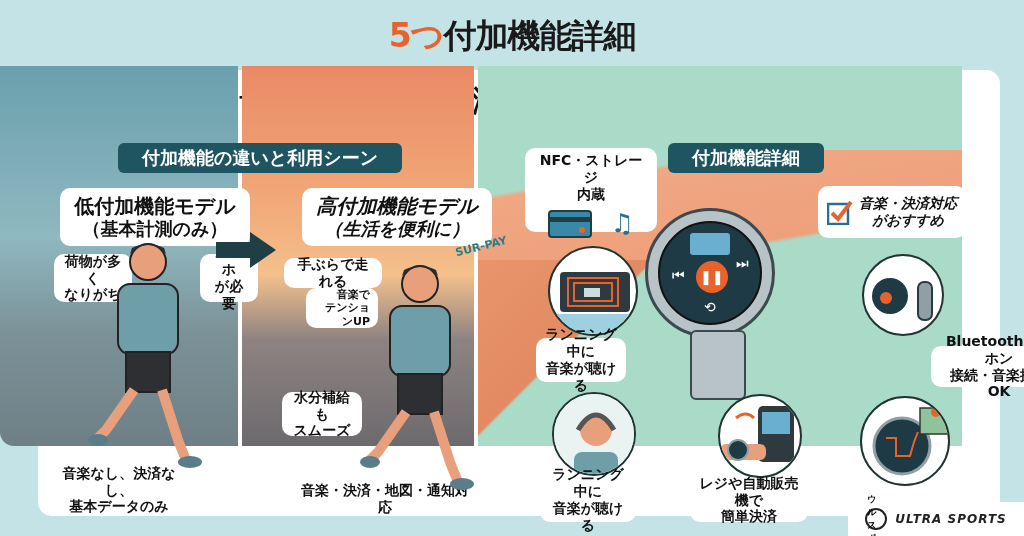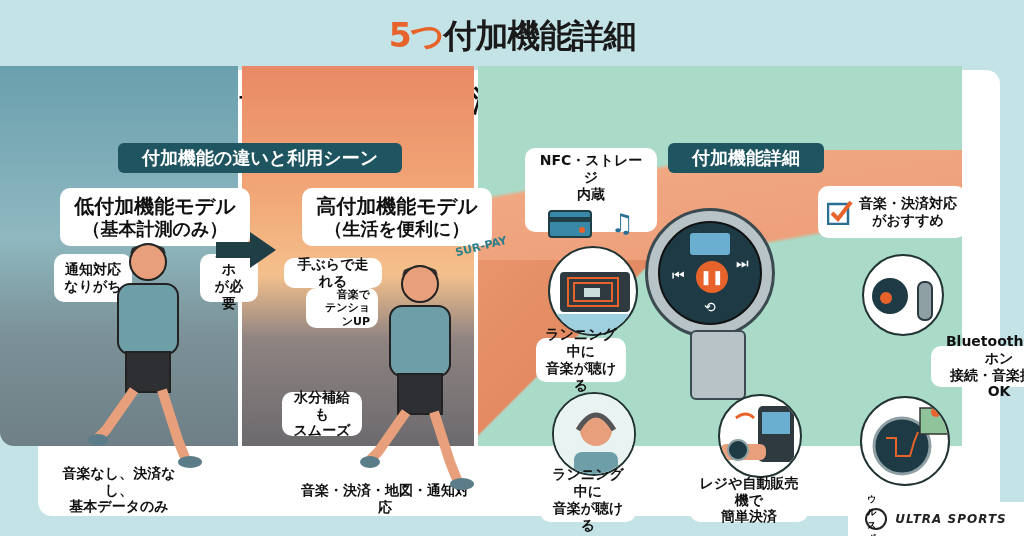--- a/index.html
+++ b/index.html
@@ -121,26 +121,26 @@
 <div class="arm"></div>
 <div class="sash"></div>
 
 <div class="section-tag" style="left:118px; top:143px;">付加機能の違いと利用シーン</div>
 
 <div class="bubble title-box" style="left:60px; top:188px; width:190px; height:58px;">
   <span>低付加機能モデル</span>
   <span class="sub">（基本計測のみ）</span>
 </div>
 
-<div class="bubble title-box" style="left:302px; top:188px; width:190px; height:58px;">
+<div class="bubble title-box" style="left:302px; top:188px; width:190px; height:58px;font-style:italic;">
   <span>高付加機能モデル</span>
   <span class="sub">（生活を便利に）</span>
 </div>
 
-<div class="bubble small" style="left:54px; top:254px; width:78px; height:48px; white-space:pre-line;">通知対応
+<div class="bubble small" style="left:54px; top:254px; width:78px; height:48px; white-space:pre-line;">荷物が多く
 なりがち</div>
 <div class="bubble small" style="left:200px; top:254px; width:58px; height:48px; white-space:pre-line;">スマホ
 が必要</div>
 
 <div class="bubble small" style="left:284px; top:258px; width:98px; height:30px;">手ぶらで走れる</div>
 <div class="bubble xsmall" style="left:306px; top:288px; width:72px; height:40px; white-space:pre-line;">音楽で
 テンションUP</div>
 <div class="bubble small" style="left:282px; top:392px; width:80px; height:44px; white-space:pre-line;">水分補給も
 スムーズ</div>
 
@@ -184,21 +184,21 @@
     <svg width="44" height="28" viewBox="0 0 44 28">
       <rect x="1" y="1" width="42" height="26" rx="3" fill="#3a88a8" stroke="#1f3e46" stroke-width="2"></rect>
       <rect x="1" y="7" width="42" height="5" fill="#1f3e46"></rect>
       <circle cx="34" cy="20" r="3" fill="#e8632b"></circle>
     </svg>
     <span style="font-size:26px; color:#2a6f93;">♫</span>
   </div>
 </div>
 
 <div class="bubble small" style="left:818px; top:186px; width:148px; height:52px;">
-  <div style="display:flex; align-items:center; gap:6px;">
+  <div style="display:flex; align-items:center; gap:6px;font-style:italic;">
     <svg width="26" height="26" viewBox="0 0 26 26">
       <rect x="1" y="5" width="20" height="20" fill="#fff" stroke="#2a6f93" stroke-width="2.5"></rect>
       <path d="M5 14 L11 20 L24 3" stroke="#e8632b" stroke-width="4" fill="none"></path>
     </svg>
     <span style="white-space:pre-line;">音楽・決済対応
 がおすすめ</span>
   </div>
 </div>
 
 <div class="circle-icon" style="left:548px; top:246px; width:90px; height:90px;">

